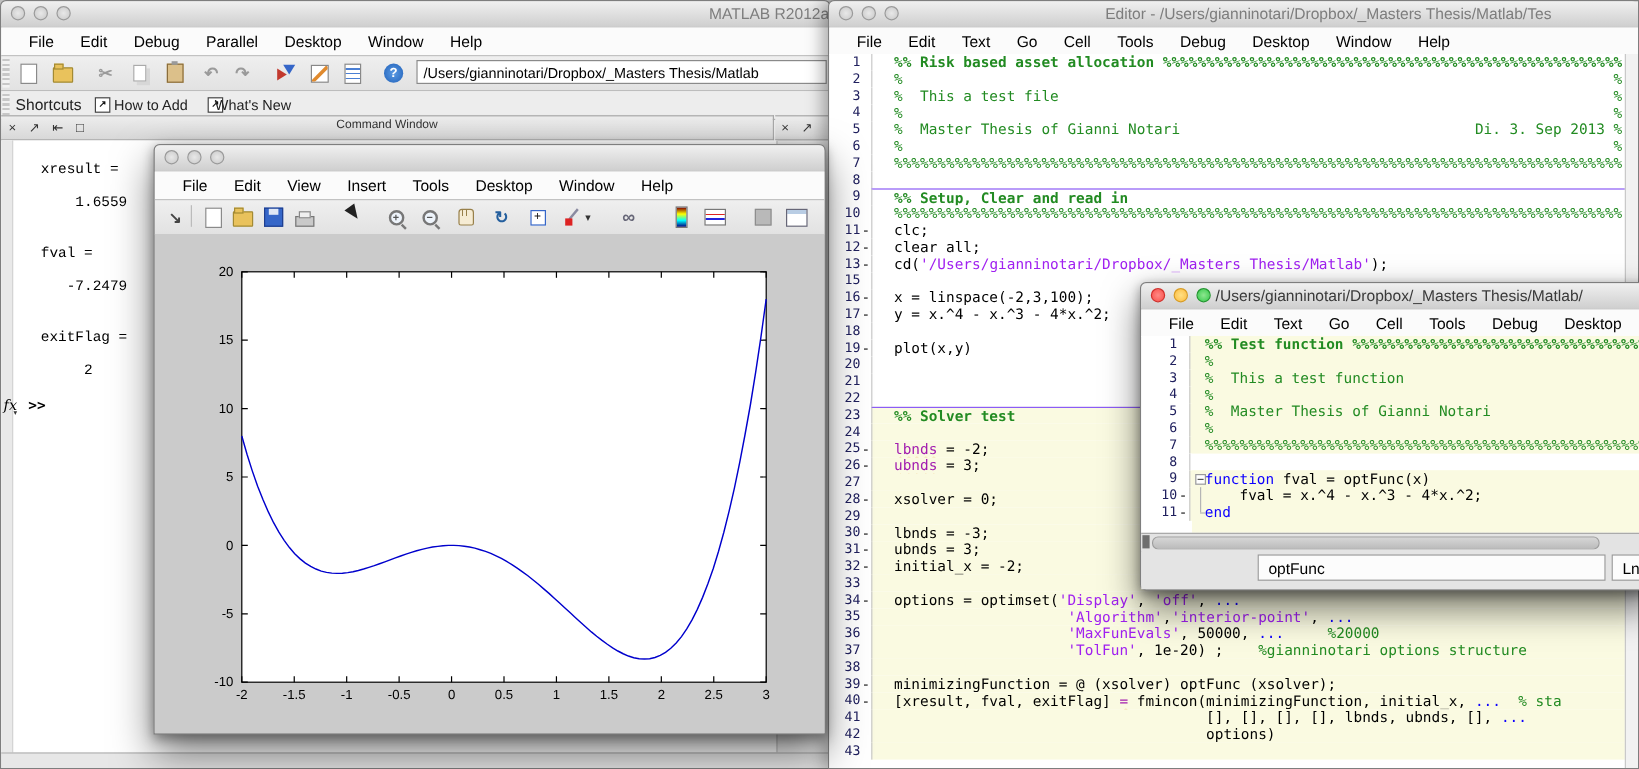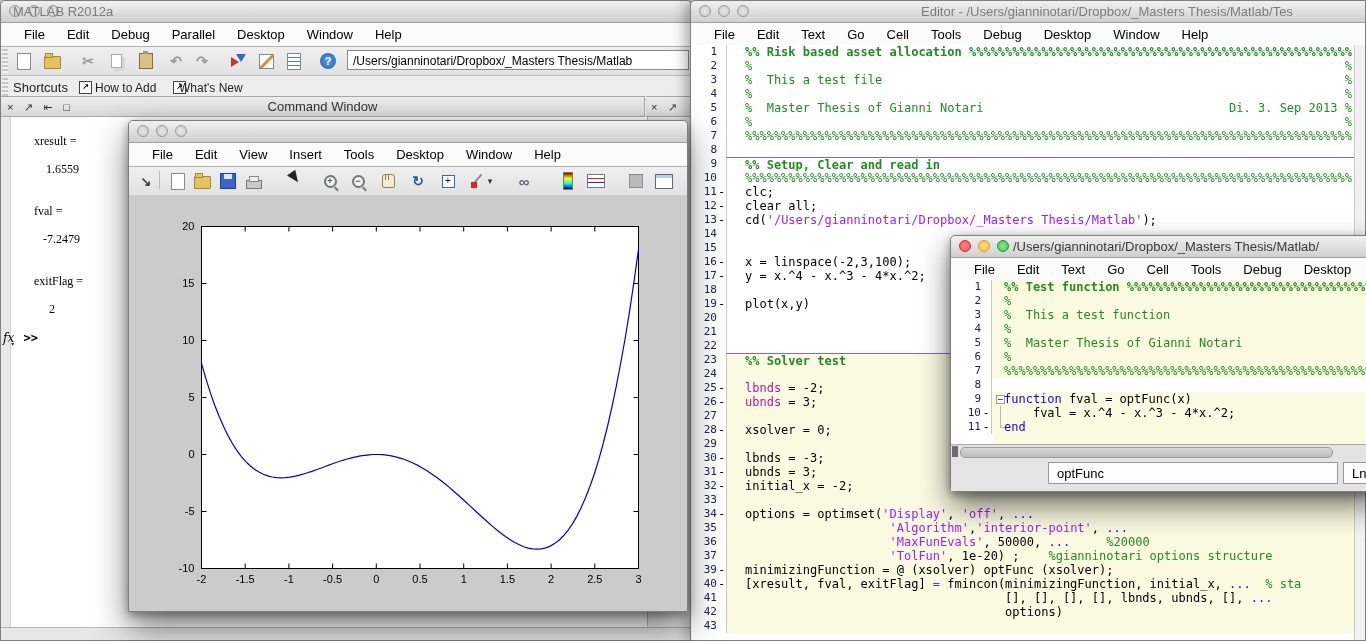--- a/index.html
+++ b/index.html
@@ -1,21 +1,21 @@
 <!DOCTYPE html>
 <html><head>
 <meta charset="utf-8">
 <style>
   html,body{margin:0;padding:0;}
   body{width:1366px;height:641px;position:relative;overflow:hidden;background:#bfbfbf;
        font-family:"Liberation Sans",sans-serif;-webkit-font-smoothing:antialiased;}
   .win{position:absolute;border:1px solid #7e7e7e;border-radius:5px 5px 0 0;background:#ececec;box-sizing:border-box;}
   .titlebar{height:21px;background:linear-gradient(#f0f0f0,#cfcfcf);border-bottom:1px solid #9f9f9f;
             border-radius:5px 5px 0 0;position:relative;}
-  .title{position:absolute;top:3px;left:12px;right:0;text-align:left;font-size:13px;color:#7d7d7d;white-space:nowrap;}
+  .title{position:absolute;top:3px;left:0;right:0;text-align:right;font-size:13px;color:#7d7d7d;white-space:nowrap;}
   .title.dark{color:#3a3a3a;}
   .lights{position:absolute;top:4px;left:8px;display:flex;gap:7px;}
   .light{width:12px;height:12px;border-radius:50%;border:1px solid #9a9a9a;background:radial-gradient(#e8e8e8,#c8c8c8);box-sizing:border-box;}
   .light.red{background:radial-gradient(#ff8a85,#f94f4a);border-color:#d0302c;}
   .light.yellow{background:radial-gradient(#ffe084,#fdbc40);border-color:#d89c22;}
   .light.green{background:radial-gradient(#8ee690,#35c94a);border-color:#23972f;}
   .menubar{height:23px;background:#fbfbfb;border-bottom:1px solid #b3b3b3;display:flex;align-items:center;
            padding-left:12px;gap:0;position:relative;}
   .mi{font-size:13px;color:#000;padding:0 11px;white-space:nowrap;}
   
@@ -28,24 +28,24 @@
   .sclabel{font-size:13px;color:#222;position:absolute;left:12px;}
   .scitem{position:absolute;font-size:12px;color:#222;}
   .scicon{position:absolute;width:11px;height:11px;border:1px solid #444;background:#fff;font-size:8px;line-height:10px;
           text-align:center;color:#111;font-weight:bold;}
   .pathfield{position:absolute;left:346px;top:3px;width:342px;height:20px;background:#fff;border:1px solid #8a8a8a;
              font-size:12px;line-height:20px;padding:0 5px;white-space:nowrap;overflow:hidden;box-sizing:border-box;}
   .panelheadrow{position:absolute;left:0;top:95px;height:21px;width:100%;}
   .panelhead{position:absolute;top:0;height:21px;background:linear-gradient(#ededed,#d8d8d8);
              border:1px solid #a8a8a8;border-left:none;box-sizing:border-box;}
   .phctl{font-size:11px;color:#333;margin:0 3px;}
-  .phtitle{position:absolute;left:0;right:0;top:2px;text-align:center;font-size:13px;color:#333;}
+  .phtitle{position:absolute;left:0;right:0;top:2px;text-align:center;font-size:10px;color:#333;}
   .cwcontent{position:absolute;left:0;top:116px;bottom:12px;width:646px;background:#fff;border-right:1px solid #bdbdbd;}
   .cwleftstrip{position:absolute;left:0;top:0;bottom:0;width:9px;background:#e9e9e9;border-right:1px solid #d4d4d4;}
-  .cwpre{position:absolute;left:33px;top:17px;margin:0;font-family:Liberation Serif, serif;
+  .cwpre{position:absolute;left:33px;top:17px;margin:0;font-family:Liberation Mono, monospace;
          font-size:12px;line-height:14px;color:#000;white-space:pre;}
   .fxrow{position:absolute;left:2px;top:214px;font-size:12px;color:#000;}
   .fxi{font-family:"DejaVu Serif",serif;font-style:italic;font-size:12px;}
   .fxcaret{font-size:6px;vertical-align:-4px;margin-left:-3px;color:#333;}
   .cwprompt{font-family:"DejaVu Sans Mono",monospace;font-weight:bold;margin-left:6px;}
   .matfooter{position:absolute;left:0;bottom:0;height:12px;width:100%;background:#e7e7e7;border-top:1px solid #b5b5b5;}
   
   .ip{width:12px;height:15px;background:#fff;border:1px solid #8a8a8a;position:relative;}
   .ifold{width:15px;height:11px;background:#e9c25c;border:1px solid #a38a33;border-radius:1px;position:relative;margin-top:3px;}
   .ifold:before{content:"";position:absolute;top:-4px;left:0;width:6px;height:3px;background:#e9c25c;border:1px solid #a38a33;}
@@ -261,21 +261,20 @@
       <div class="crow whitebg"><span class="gnum">4</span><span class="gdash"></span><span class="linebody"><span class="fold"></span><span class="codeln"><span class="cmt">%</span>                                                                                  <span class="cmt">%</span></span></span></div>
       <div class="crow whitebg"><span class="gnum">5</span><span class="gdash"></span><span class="linebody"><span class="fold"></span><span class="codeln"><span class="cmt">%  Master Thesis of Gianni Notari</span>                                  <span class="cmt">Di. 3. Sep 2013 %</span></span></span></div>
       <div class="crow whitebg"><span class="gnum">6</span><span class="gdash"></span><span class="linebody"><span class="fold"></span><span class="codeln"><span class="cmt">%</span>                                                                                  <span class="cmt">%</span></span></span></div>
       <div class="crow whitebg"><span class="gnum">7</span><span class="gdash"></span><span class="linebody"><span class="fold"></span><span class="codeln"><span class="cmt">%%%%%%%%%%%%%%%%%%%%%%%%%%%%%%%%%%%%%%%%%%%%%%%%%%%%%%%%%%%%%%%%%%%%%%%%%%%%%%%%%%%%</span></span></span></div>
       <div class="crow whitebg"><span class="gnum">8</span><span class="gdash"></span><span class="linebody"><span class="fold"></span><span class="codeln"></span></span></div>
       <div class="crow whitebg cdiv"><span class="gnum">9</span><span class="gdash"></span><span class="linebody"><span class="fold"></span><span class="codeln"><span class="ct">%% Setup, Clear and read in</span></span></span></div>
       <div class="crow whitebg"><span class="gnum">10</span><span class="gdash"></span><span class="linebody"><span class="fold"></span><span class="codeln"><span class="cmt">%%%%%%%%%%%%%%%%%%%%%%%%%%%%%%%%%%%%%%%%%%%%%%%%%%%%%%%%%%%%%%%%%%%%%%%%%%%%%%%%%%%%</span></span></span></div>
       <div class="crow whitebg"><span class="gnum">11</span><span class="gdash">-</span><span class="linebody"><span class="fold"></span><span class="codeln"><span class="pl">clc;</span></span></span></div>
       <div class="crow whitebg"><span class="gnum">12</span><span class="gdash">-</span><span class="linebody"><span class="fold"></span><span class="codeln"><span class="pl">clear all;</span></span></span></div>
       <div class="crow whitebg"><span class="gnum">13</span><span class="gdash">-</span><span class="linebody"><span class="fold"></span><span class="codeln"><span class="pl">cd(</span><span class="str">'/Users/gianninotari/Dropbox/_Masters Thesis/Matlab'</span><span class="pl">);</span></span></span></div>
-      <div class="crow whitebg"><span class="gnum">14</span><span class="gdash"></span><span class="linebody"><span class="fold"></span><span class="codeln"></span></span></div>
       <div class="crow whitebg"><span class="gnum">15</span><span class="gdash"></span><span class="linebody"><span class="fold"></span><span class="codeln"></span></span></div>
       <div class="crow whitebg"><span class="gnum">16</span><span class="gdash">-</span><span class="linebody"><span class="fold"></span><span class="codeln"><span class="pl">x = linspace(-2,3,100);</span></span></span></div>
       <div class="crow whitebg"><span class="gnum">17</span><span class="gdash">-</span><span class="linebody"><span class="fold"></span><span class="codeln"><span class="pl">y = x.^4 - x.^3 - 4*x.^2;</span></span></span></div>
       <div class="crow whitebg"><span class="gnum">18</span><span class="gdash"></span><span class="linebody"><span class="fold"></span><span class="codeln"></span></span></div>
       <div class="crow whitebg"><span class="gnum">19</span><span class="gdash">-</span><span class="linebody"><span class="fold"></span><span class="codeln"><span class="pl">plot(x,y)</span></span></span></div>
       <div class="crow whitebg"><span class="gnum">20</span><span class="gdash"></span><span class="linebody"><span class="fold"></span><span class="codeln"></span></span></div>
       <div class="crow whitebg"><span class="gnum">21</span><span class="gdash"></span><span class="linebody"><span class="fold"></span><span class="codeln"></span></span></div>
       <div class="crow whitebg"><span class="gnum">22</span><span class="gdash"></span><span class="linebody"><span class="fold"></span><span class="codeln"></span></span></div>
       <div class="crow yel cdiv"><span class="gnum">23</span><span class="gdash"></span><span class="linebody"><span class="fold"></span><span class="codeln"><span class="ct">%% Solver test</span></span></span></div>
       <div class="crow yel"><span class="gnum">24</span><span class="gdash"></span><span class="linebody"><span class="fold"></span><span class="codeln"></span></span></div>
@@ -285,20 +284,21 @@
       <div class="crow yel"><span class="gnum">28</span><span class="gdash">-</span><span class="linebody"><span class="fold"></span><span class="codeln"><span class="pl">xsolver = 0;</span></span></span></div>
       <div class="crow yel"><span class="gnum">29</span><span class="gdash"></span><span class="linebody"><span class="fold"></span><span class="codeln"></span></span></div>
       <div class="crow yel"><span class="gnum">30</span><span class="gdash">-</span><span class="linebody"><span class="fold"></span><span class="codeln"><span class="pl">lbnds = -3;</span></span></span></div>
       <div class="crow yel"><span class="gnum">31</span><span class="gdash">-</span><span class="linebody"><span class="fold"></span><span class="codeln"><span class="pl">ubnds = 3;</span></span></span></div>
       <div class="crow yel"><span class="gnum">32</span><span class="gdash">-</span><span class="linebody"><span class="fold"></span><span class="codeln"><span class="pl">initial_x = -2;</span></span></span></div>
       <div class="crow yel"><span class="gnum">33</span><span class="gdash"></span><span class="linebody"><span class="fold"></span><span class="codeln"></span></span></div>
       <div class="crow yel"><span class="gnum">34</span><span class="gdash">-</span><span class="linebody"><span class="fold"></span><span class="codeln"><span class="pl">options = optimset(</span><span class="str">'Display'</span><span class="pl">, </span><span class="str">'off'</span><span class="pl">, </span><span class="cont">...</span></span></span></div>
       <div class="crow yel"><span class="gnum">35</span><span class="gdash"></span><span class="linebody"><span class="fold"></span><span class="codeln">                    <span class="str">'Algorithm'</span><span class="pl">,</span><span class="str">'interior-point'</span><span class="pl">, </span><span class="cont">...</span></span></span></div>
       <div class="crow yel"><span class="gnum">36</span><span class="gdash"></span><span class="linebody"><span class="fold"></span><span class="codeln">                    <span class="str">'MaxFunEvals'</span><span class="pl">, 50000, </span><span class="cont">...</span>     <span class="cmt">%20000</span></span></span></div>
       <div class="crow yel"><span class="gnum">37</span><span class="gdash"></span><span class="linebody"><span class="fold"></span><span class="codeln">                    <span class="str">'TolFun'</span><span class="pl">, 1e-20) ;</span>    <span class="cmt">%gianninotari options structure</span></span></span></div>
+      <div class="crow yel"><span class="gnum">38</span><span class="gdash"></span><span class="linebody"><span class="fold"></span><span class="codeln"></span></span></div>
       <div class="crow yel"><span class="gnum">39</span><span class="gdash">-</span><span class="linebody"><span class="fold"></span><span class="codeln"><span class="pl">minimizingFunction = @ (xsolver) optFunc (xsolver);</span></span></span></div>
       <div class="crow yel"><span class="gnum">40</span><span class="gdash">-</span><span class="linebody"><span class="fold"></span><span class="codeln"><span class="pl">[xresult, fval, exitFlag] </span><span class="warn">=</span><span class="pl"> fmincon(minimizingFunction, initial_x, </span><span class="cont">...</span>  <span class="cmt">% sta</span></span></span></div>
       <div class="crow yel"><span class="gnum">41</span><span class="gdash"></span><span class="linebody"><span class="fold"></span><span class="codeln">                                    <span class="pl">[], [], [], [], lbnds, ubnds, [], </span><span class="cont">...</span></span></span></div>
       <div class="crow yel"><span class="gnum">42</span><span class="gdash"></span><span class="linebody"><span class="fold"></span><span class="codeln">                                    <span class="pl">options)</span></span></span></div>
       <div class="crow yel"><span class="gnum">43</span><span class="gdash"></span><span class="linebody"><span class="fold"></span><span class="codeln"></span></span></div>
     </div>
   <div class="edrightstrip"></div>
 </div>
 
 <div class="win" id="figwin">

